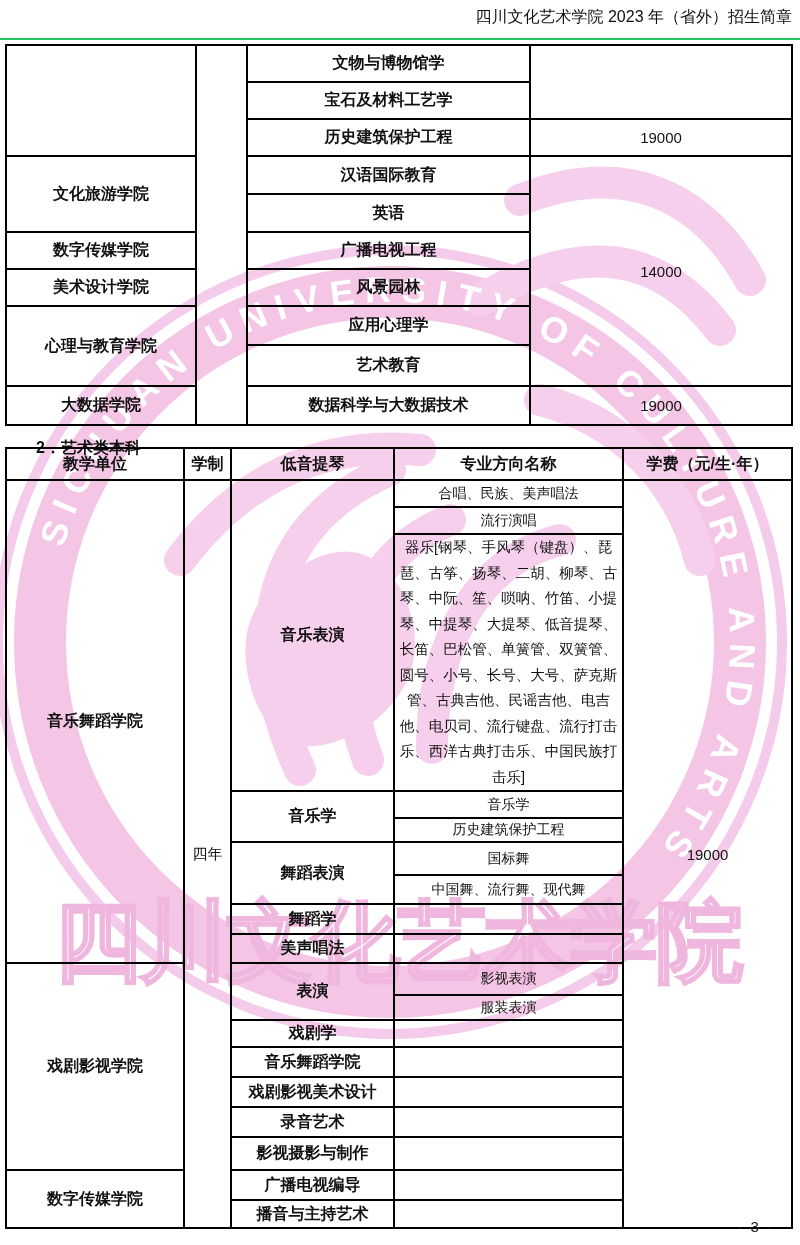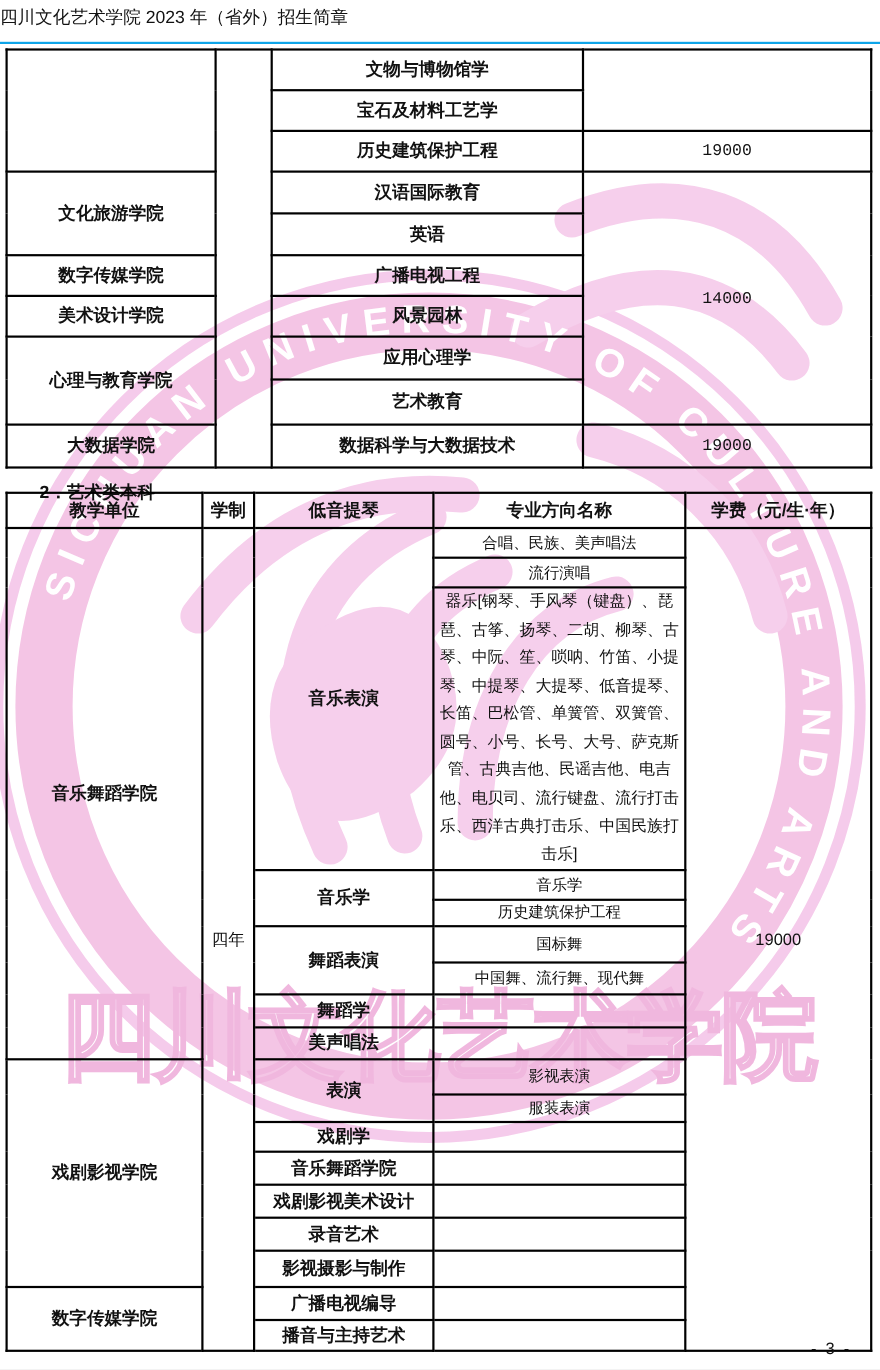--- a/index.html
+++ b/index.html
@@ -5,29 +5,29 @@
   html,body{margin:0;padding:0;background:#e9e9e9;}
   .page{
     position:relative;width:800px;height:1245px;margin:0 auto;
     background:#ffffff;overflow:hidden;color:#111;
     font-family:"Liberation Sans",sans-serif;
   }
   .watermark{position:absolute;left:0;top:0;z-index:1;pointer-events:none;}
   .content{position:absolute;left:0;top:0;width:800px;height:1245px;z-index:2;}
   .page-header{
     position:absolute;top:0;left:0;width:792px;height:38px;
-    border-bottom:2px solid #0ea5e9;text-align:left;padding-right:8px;
+    border-bottom:2px solid #22c55e;text-align:right;padding-right:8px;
     font-size:16px;line-height:34px;color:#111;
   }
   table.doc{border-collapse:collapse;table-layout:fixed;background:transparent;}
   table.doc td,table.doc th{
     border:2px solid #000;text-align:center;vertical-align:middle;
     padding:0 2px;overflow:hidden;color:#111;
   }
-  .t1{position:absolute;top:44px;left:5px;width:787px;font-family:Liberation Mono, monospace;}
+  .t1{position:absolute;top:44px;left:5px;width:787px;}
   .t2{position:absolute;top:447px;left:5px;width:787px;}
   .bold{font-weight:700;font-size:16px;}
   .fee{font-size:15px;font-weight:400;}
   .dir{font-size:14px;font-weight:400;}
   .term{font-size:15px;font-weight:400;}
   th.hdr{font-weight:700;font-size:16px;}
   td.instr{
     text-align:justify;font-size:14.5px;font-weight:400;
     line-height:25.5px;padding:1px 5px;
   }

